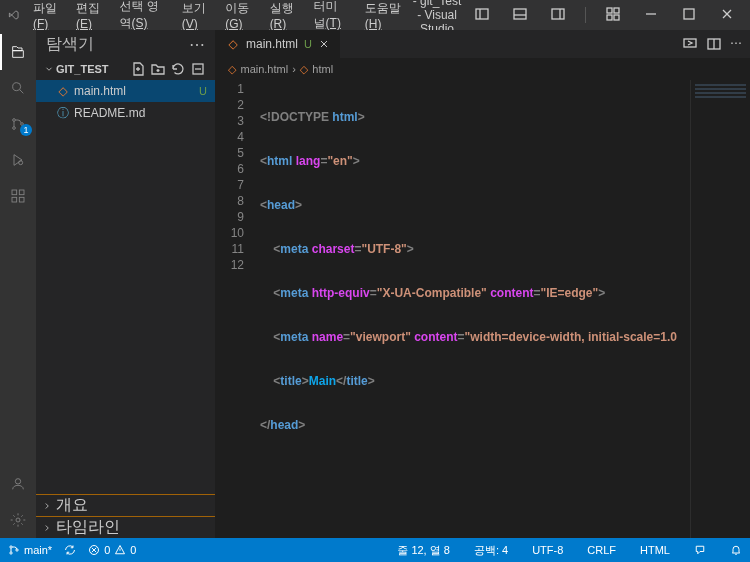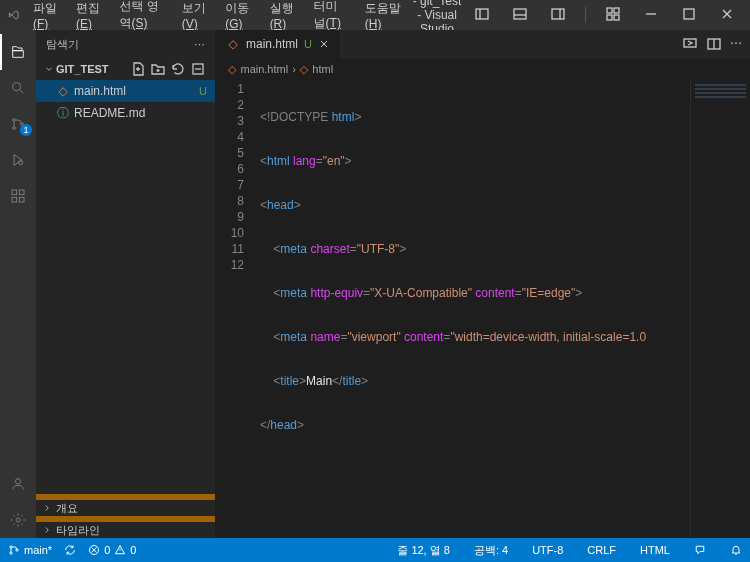--- a/index.html
+++ b/index.html
@@ -12,48 +12,48 @@
 .win-controls { display: flex; gap: 8px; align-items: center; }
 .win-btn { width: 30px; text-align: center; }
 .main { flex: 1; display: flex; min-height: 0; }
 .activity-bar { width: 36px; background: #333333; display: flex; flex-direction: column; align-items: center; padding-top: 4px; }
 .activity-item { width: 36px; height: 36px; display: flex; align-items: center; justify-content: center; position: relative; color: #858585; }
 .activity-item.active { color: #ffffff; }
 .activity-item.active::before { content: ""; position: absolute; left: 0; top: 0; bottom: 0; width: 2px; background: #ffffff; }
 .activity-bar .spacer { flex: 1; }
 .badge { position: absolute; bottom: 6px; right: 4px; background: #007acc; color: #fff; border-radius: 8px; font-size: 9px; min-width: 12px; height: 12px; display: flex; align-items: center; justify-content: center; padding: 0 3px; }
 .sidebar { width: 180px; background: #252526; display: flex; flex-direction: column; border-right: 1px solid #1e1e1e; }
-.sidebar-header { height: 28px; display: flex; align-items: center; justify-content: space-between; padding: 0 10px; font-size: 11px; color: #bbbbbb; text-align: center; }
+.sidebar-header { height: 28px; display: flex; align-items: center; justify-content: space-between; padding: 0 10px; font-size: 16px; color: #bbbbbb; text-align: center; }
 .section-header { height: 22px; display: flex; align-items: center; padding: 0 8px; font-size: 11px; font-weight: 600; color: #cccccc; gap: 2px; }
 .section-header .tools { display: flex; gap: 2px; margin-left: auto; }
 .tool { width: 18px; height: 18px; display: flex; align-items: center; justify-content: center; color: #c5c5c5; }
 .file-item { height: 22px; display: flex; align-items: center; gap: 4px; padding: 0 8px 0 20px; font-size: 12px; position: relative; }
 .file-item.selected { background: #094771; }
 .file-item .status { position: absolute; right: 8px; font-size: 11px; }
 .file-icon { width: 14px; height: 14px; display: flex; align-items: center; justify-content: center; }
 .sidebar-bottom { margin-top: auto; }
-.panel-section { height: 22px; display: flex; align-items: center; padding: 0 6px; font-size: 11px; gap: 4px; border-top: 6px solid #a16207; }
+.panel-section { height: 22px; display: flex; align-items: center; padding: 0 6px; font-size: 16px; gap: 4px; border-top: 1px solid #a16207; }
 .editor-area { flex: 1; display: flex; flex-direction: column; background: #1e1e1e; min-width: 0; }
 .tabs { height: 28px; background: #252526; display: flex; align-items: center; }
 .tab { height: 28px; display: flex; align-items: center; gap: 6px; padding: 0 10px; background: #1e1e1e; border-right: 1px solid #252526; }
 .tab .file-icon { color: #e37933; }
 .tab .modified { color: #6c9b4a; font-size: 11px; }
 .tab-actions { margin-left: auto; display: flex; gap: 8px; padding: 0 8px; }
 .breadcrumbs { height: 22px; display: flex; align-items: center; gap: 4px; padding: 0 12px; font-size: 11px; color: #a0a0a0; }
 .editor-body { flex: 1; display: flex; position: relative; overflow: hidden; }
 .gutter { width: 44px; text-align: right; color: #858585; font-family: Consolas, monospace; font-size: 12px; padding-top: 2px; }
 .gutter div { height: 16px; padding-right: 16px; }
 .code { flex: 1; font-family: Consolas, monospace; font-size: 12px; padding-top: 2px; white-space: pre; overflow: hidden; }
-.code div { height: 16px; }
+.code div { height: 16px; font-weight: bold; }
 .tag { color: #569cd6; }
 .attr { color: #d946ef; }
 .str { color: #ce9178; }
 .doctype { color: #569cd6; }
 .punc { color: #808080; }
-.txt { color: #e5e5e5; }
+.txt { color: #0ea5e9; }
 .minimap { width: 60px; background: #1e1e1e; border-left: 1px solid #2d2d2d; position: relative; }
 .minimap-content { position: absolute; top: 4px; left: 4px; right: 4px; height: 28px; background: linear-gradient(#3a4a5a 0 2px, transparent 2px 4px, #3a4a5a 4px 6px, transparent 6px 8px, #3a4a5a 8px 10px, transparent 10px 12px, #3a4a5a 12px 14px, transparent 14px); opacity: 0.7; }
 .statusbar { height: 22px; background: #007acc; display: flex; align-items: center; color: #fff; font-size: 11px; padding: 12px 8px; gap: 12px; }
 .statusbar .sb-item { display: flex; align-items: center; gap: 4px; }
 .statusbar .right { margin-left: auto; display: flex; gap: 24px; }
 svg { width: 16px; height: 16px; stroke: currentColor; fill: none; stroke-width: 1.3; }
 .chev { width: 10px; height: 10px; }
 </style>
 </head>
 <body>

